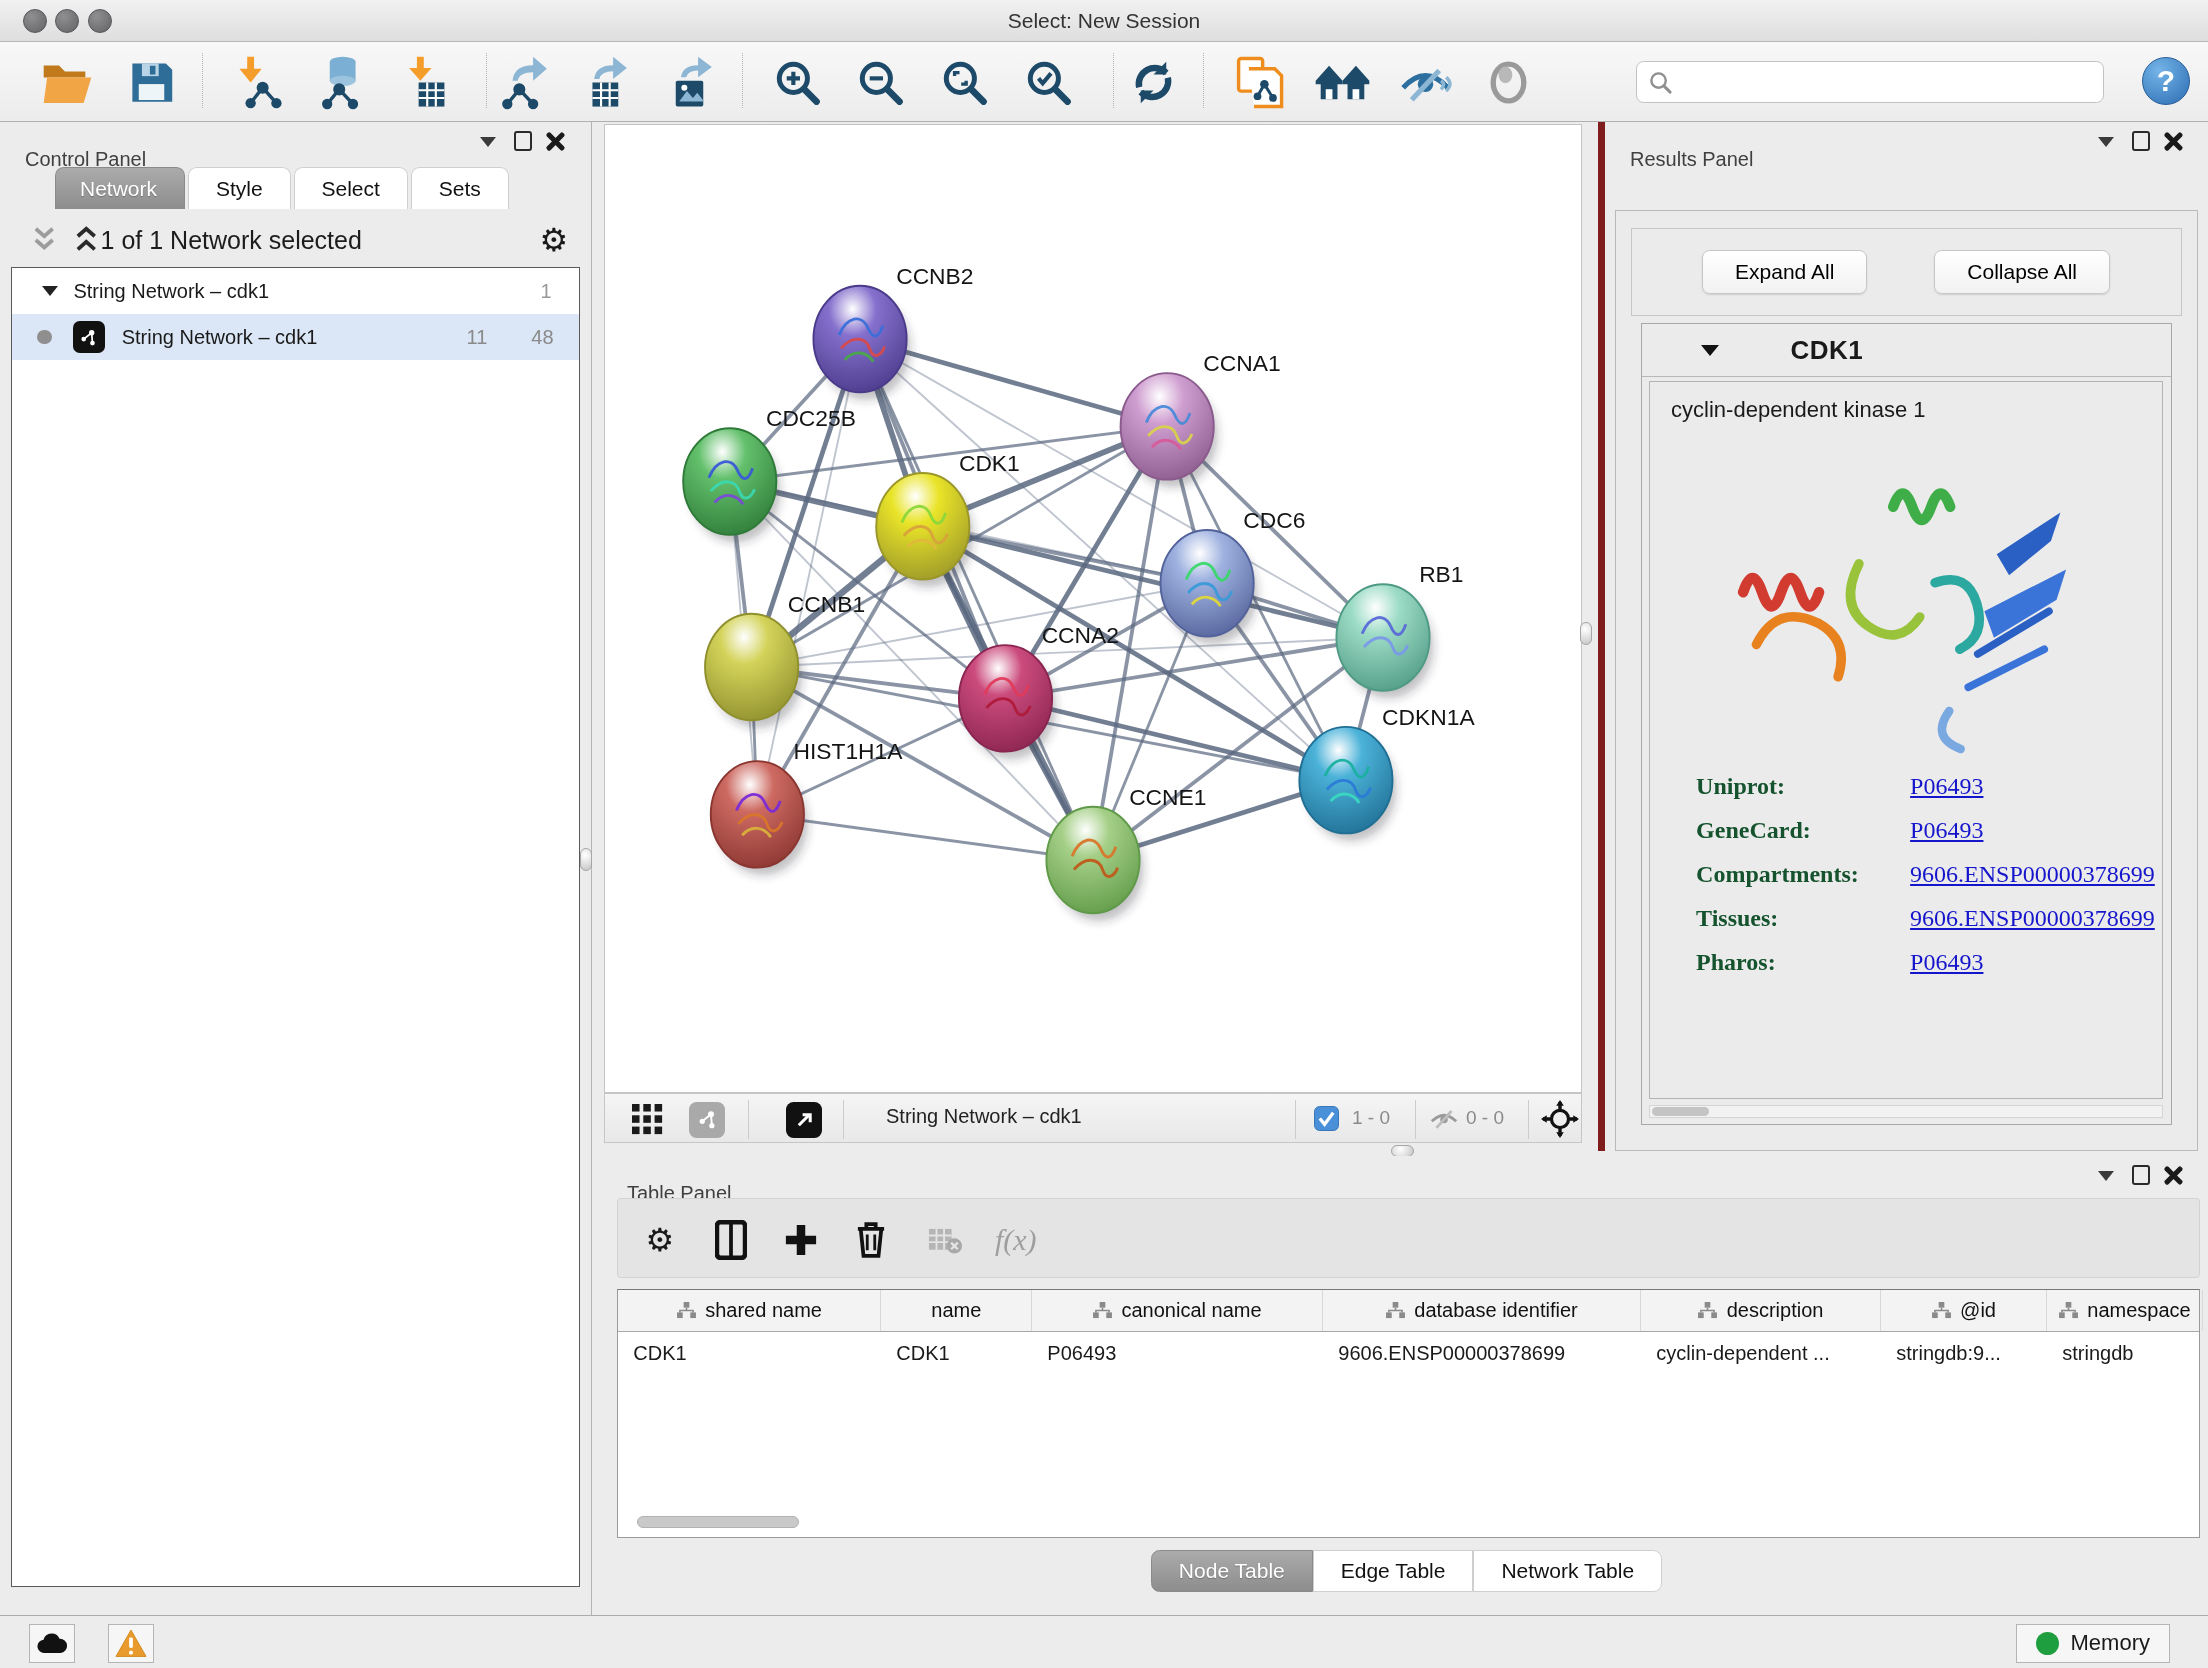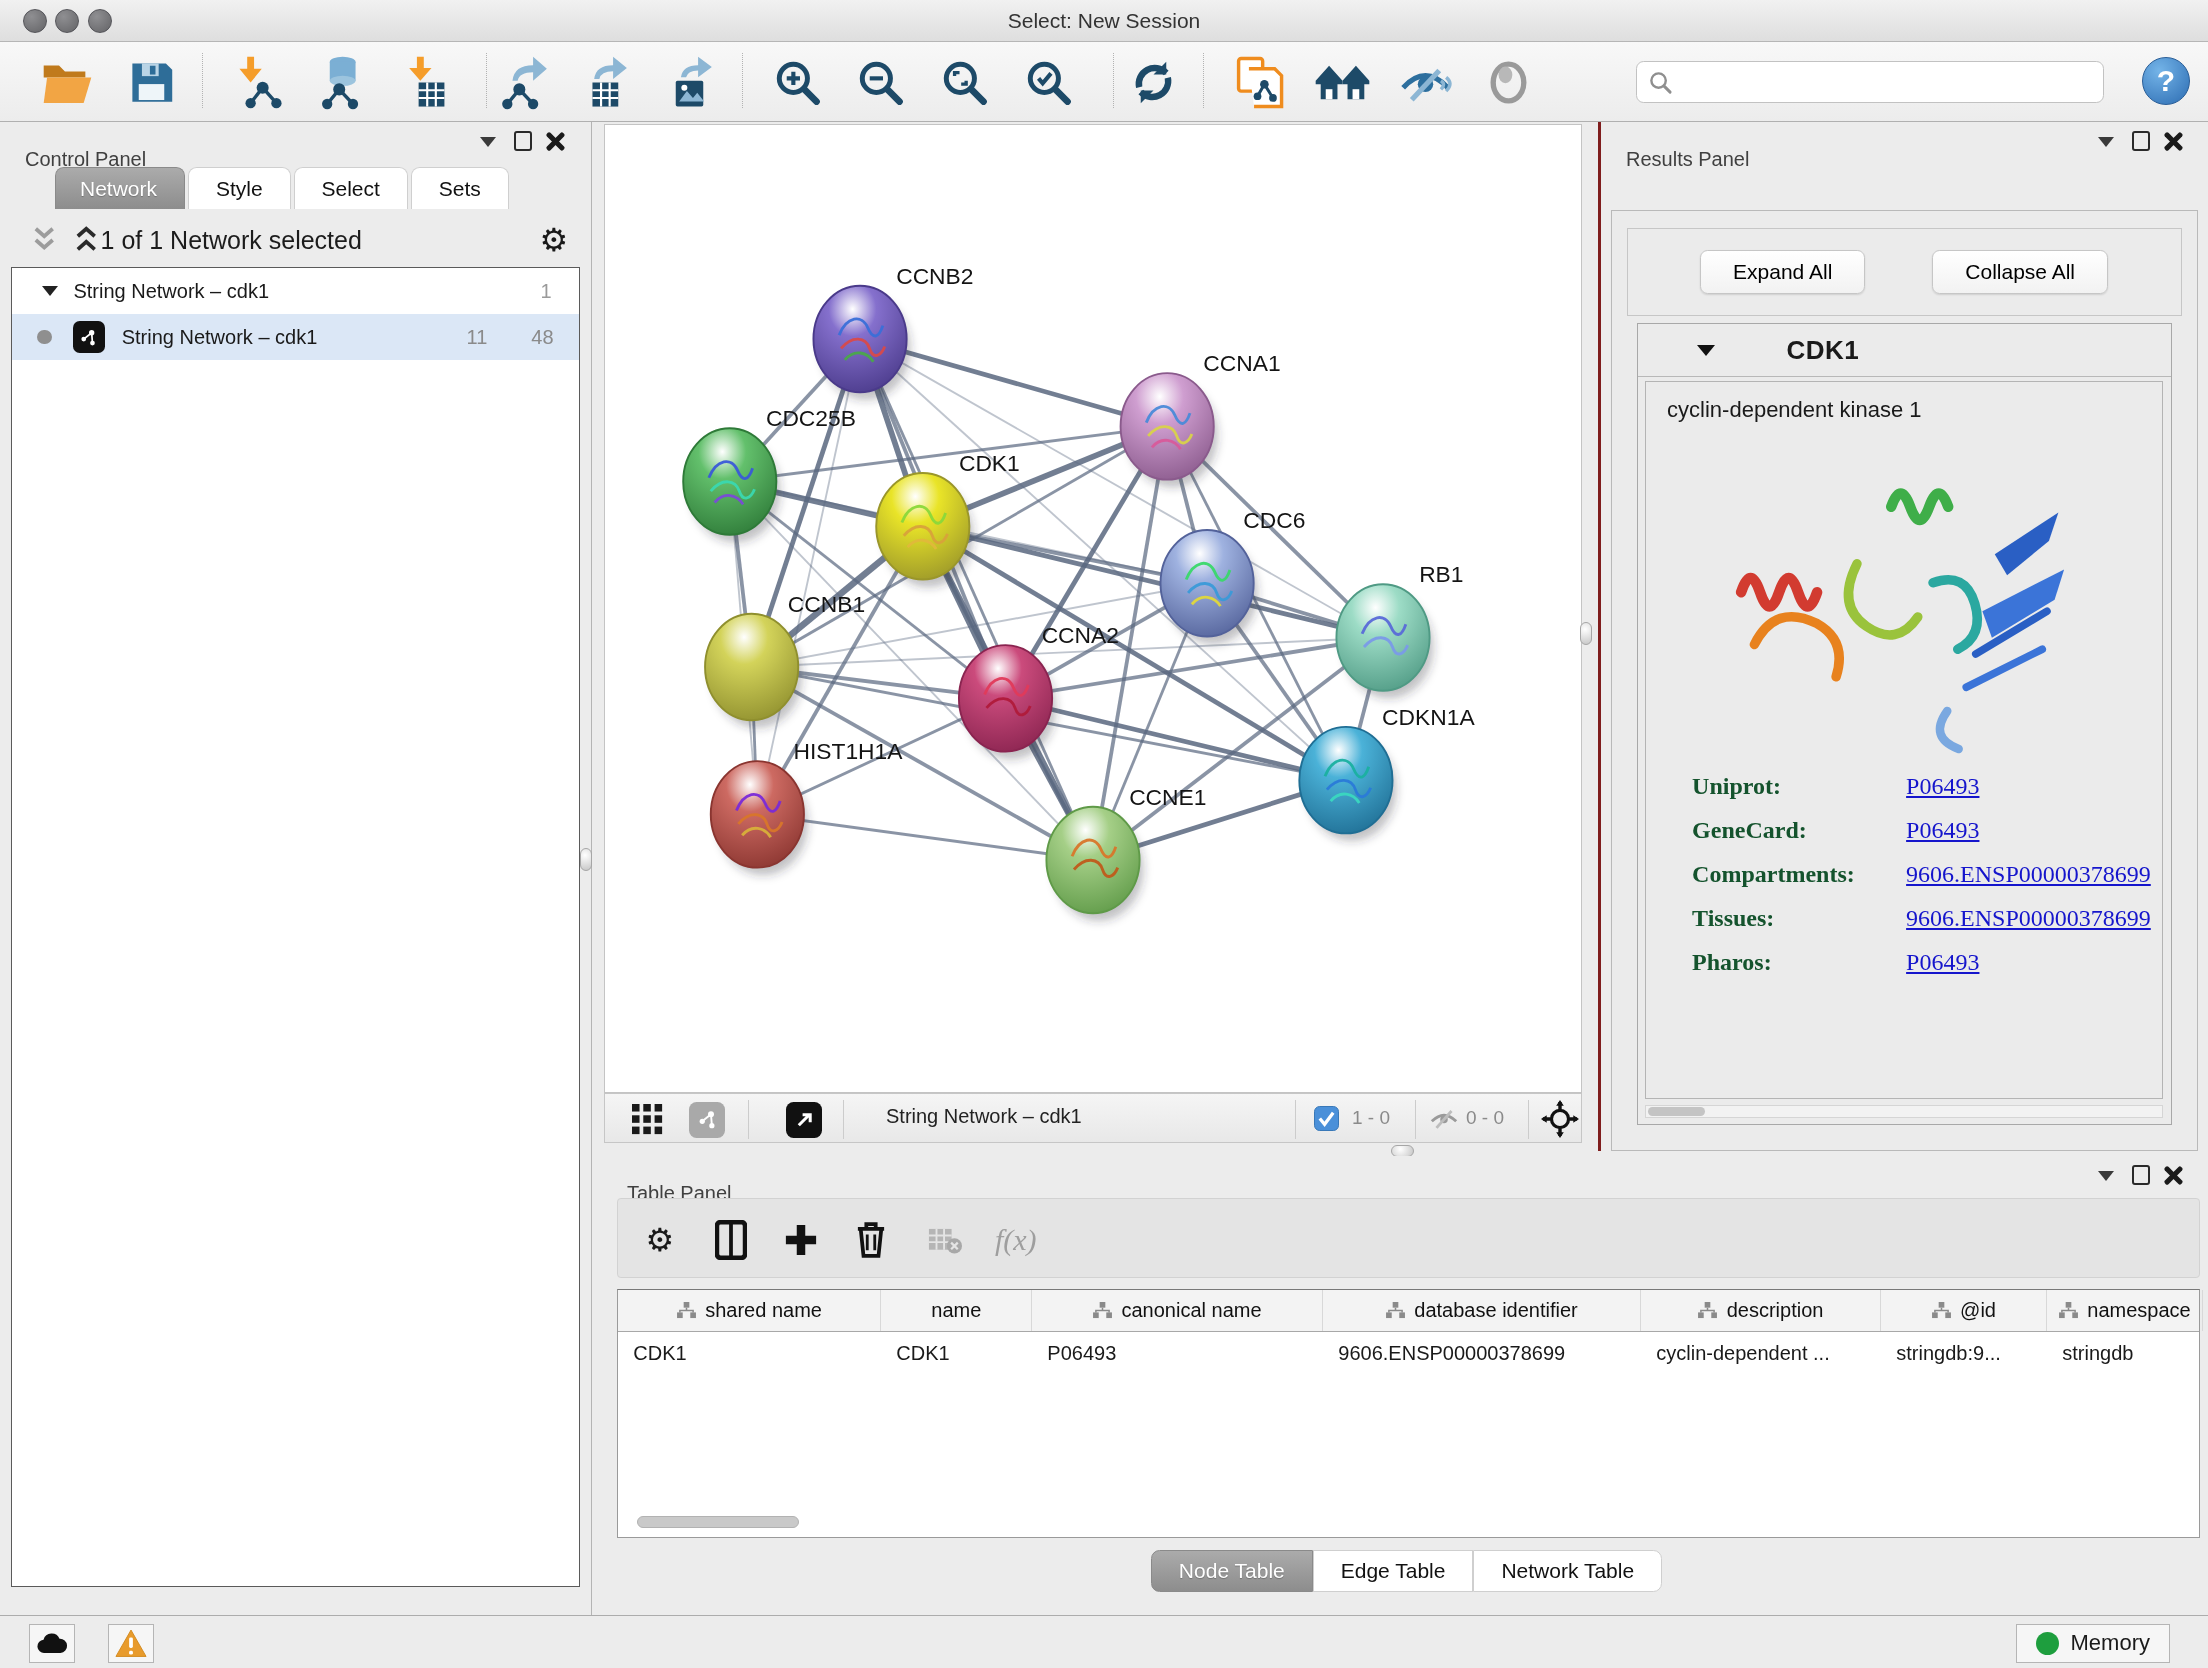--- a/index.html
+++ b/index.html
@@ -55,21 +55,21 @@
   
   .canvas { left:604px; top:124px; width:978px; height:969px; background:#fff; border:1px solid #c4c4c4; }
   .canvas-bar { left:604px; top:1093px; width:978px; height:50px; background:linear-gradient(#f5f5f5,#e8e8e8); border:1px solid #c6c6c6; }
   .cb-sep { position:absolute; top:5.7px; height:39px; border-left:1px solid #cccccc; }
   .cb-title { position:absolute; left:281px; top:11.4px; font-size:20px; color:#222; }
   .cb-counts { position:absolute; top:13.3px; font-size:19px; color:#8a8a8a; }
   .checkbox { position:absolute; left:709px; top:12.4px; width:25px; height:25px; border-radius:5.7px; background:#4a90d9; border:1px solid #3878b8; }
   .grip { position:absolute; background:radial-gradient(circle at 40% 30%, #ffffff, #c6c6c6); border:1px solid #a6a6a6; border-radius:7.6px; }
 
   
-  .rp { left:1598px; top:122px; width:611px; height:1029px; background:#ececec; border-left:3px solid #7f1d1d; }
+  .rp { left:1598px; top:122px; width:611px; height:1029px; background:#ececec; border-left:7px solid #7f1d1d; }
   .rp-tabwrap { position:absolute; top:44px; width:100%; display:flex; justify-content:center; }
   .rp-box { position:absolute; left:9.5px; right:11.4px; top:88px; bottom:0; border:1px solid #b9b9b9; background:#ebebeb; }
   .btn-row { position:absolute; left:15px; right:15px; top:17px; height:88px; border:1px solid #c6c6c6; background:#ebebeb; display:flex; align-items:center; justify-content:center; gap:67px; }
   .pushbtn { height:44px; padding:0 32px; background:linear-gradient(#ffffff,#f2f2f2); border:1px solid #c6c6c6; border-radius:7.6px; font-size:21px; display:flex; align-items:center; box-shadow:0 1px 1.9px rgba(0,0,0,.12); }
   .entry-box { position:absolute; left:25px; right:25px; top:112px; bottom:25px; border:1px solid #a8a8a8; background:#ebebeb; }
   .entry-head { height:53px; display:flex; align-items:center; border-bottom:1px solid #b8b8b8; }
   .entry-head .caret { width:0; height:0; border-left:9.5px solid transparent; border-right:9.5px solid transparent; border-top:11.4px solid #111; margin-left:59px; }
   .gene-name { font-size:26px; font-weight:bold; margin-left:72px; letter-spacing:0.5px; }
   .entry-body { position:absolute; left:7.6px; right:7.6px; top:57px; bottom:25px; border:1px solid #b4b4b4; background:#ebebeb; overflow:hidden; }
   .gene-desc { font-size:22px; margin:15px 0 0 21px; }

